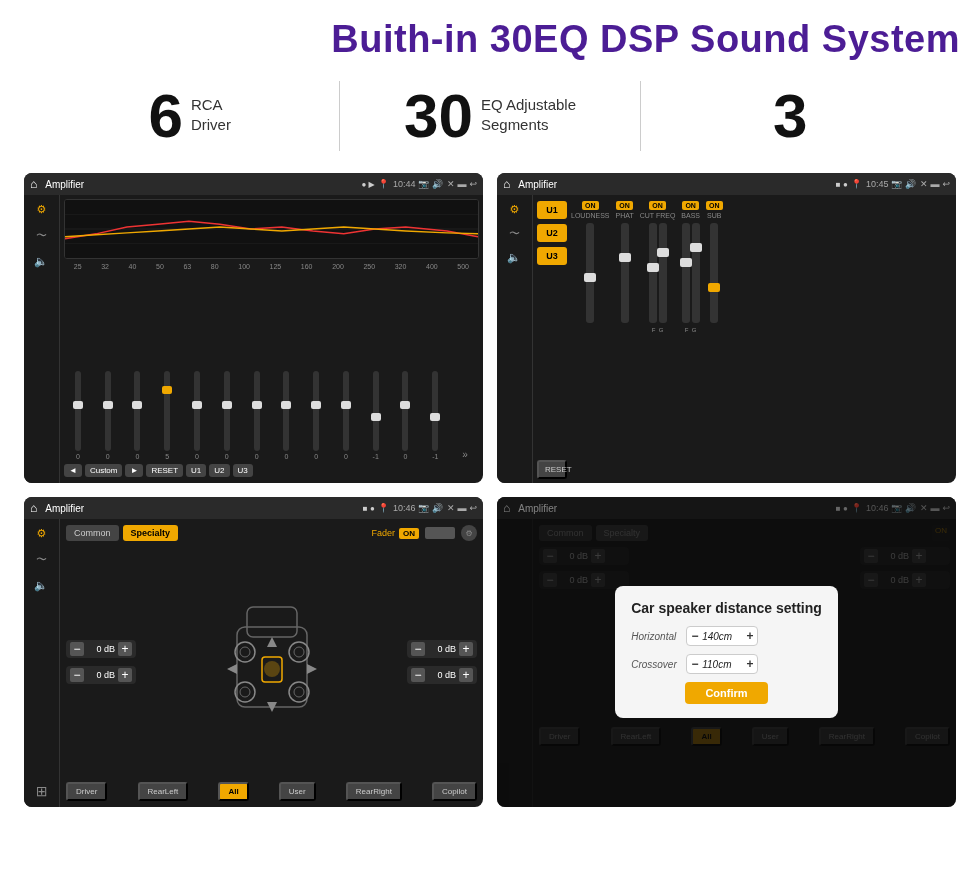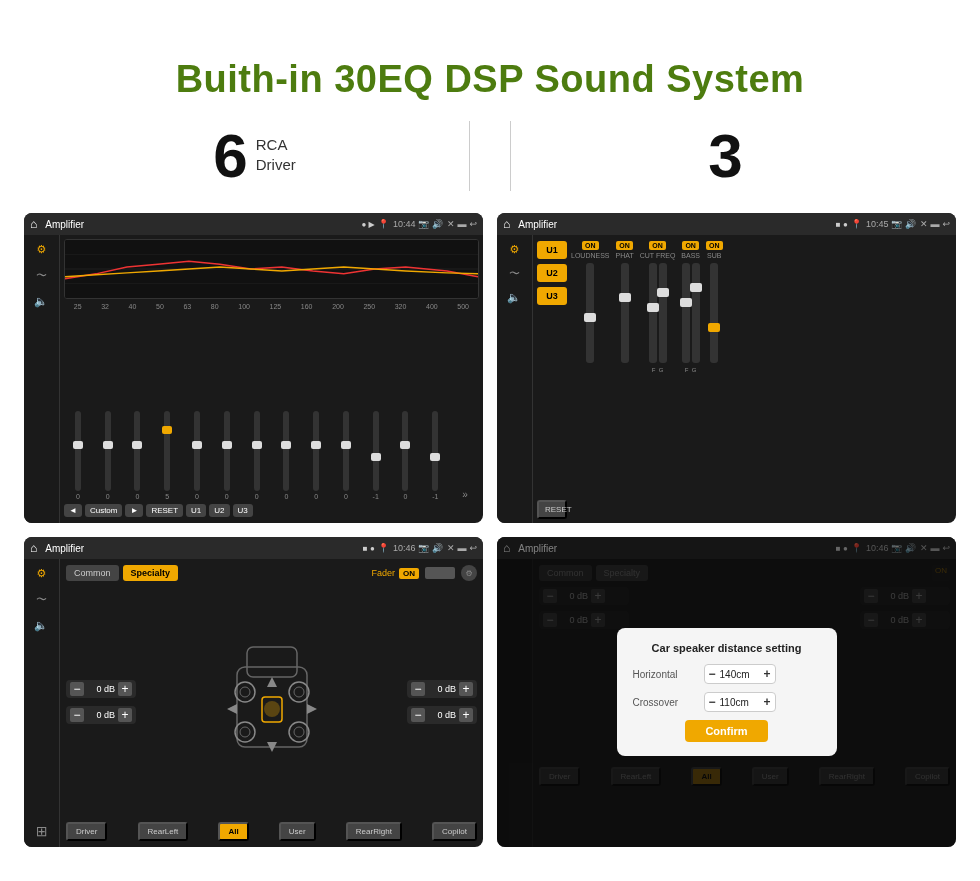--- a/index.html
+++ b/index.html
@@ -5,27 +5,26 @@
     * { box-sizing: border-box; margin: 0; padding: 0; }
     body {
       width: 980px;
       height: 881px;
       background: #fff;
       font-family: Arial, sans-serif;
       overflow: hidden;
     }
 
     .page-title {
-      text-align: center;
+      text-align: right;
       padding: 18px 20px 10px;
       font-size: 38px;
       font-weight: 900;
-      color: #4d7c0f;
+      color: #4c1d95;
       letter-spacing: 0.5px;
-      margin-top: 40px;
     }
 
     .stats-row {
       display: flex;
       align-items: center;
       justify-content: center;
       padding: 10px 60px 16px;
       gap: 0;
     }
 
@@ -432,32 +431,33 @@
     }
 
     .dialog-box {
       background: #f5f5f5;
       border-radius: 8px;
       padding: 14px 16px;
       min-width: 220px;
     }
 
     .dialog-title {
-      font-size: 11px;
+      font-size: 14px;
       font-weight: bold;
       color: #222;
       margin-bottom: 10px;
       text-align: center;
     }
 
     .dialog-row {
       display: flex;
       align-items: center;
       margin-bottom: 8px;
-      gap: 16px;
+      gap: 0;
+      font-style: italic;
     }
 
     .dialog-row-label {
       font-size: 10px;
       color: #555;
       min-width: 55px;
     }
 
     .dialog-stepper {
       display: flex;
@@ -511,20 +511,27 @@
 
 <div class="stats-row">
   <div class="stat-item">
     <span class="stat-number">6</span>
     <span class="stat-text">
       <span>RCA</span><br>
       <span>Driver</span>
     </span>
   </div>
   <div class="stat-divider"></div>
+  <div class="stat-item">
+    <span class="stat-number">30</span>
+    <span class="stat-text">
+      <span>EQ Adjustable</span><br>
+      <span>Segments</span>
+    </span>
+  </div>
   <div class="stat-divider"></div>
   <div class="stat-item">
     <span class="stat-number">3</span>
   </div>
 </div>
 
 <div class="screens-grid">
 
   <div class="screen-panel">
     <div class="status-bar">

